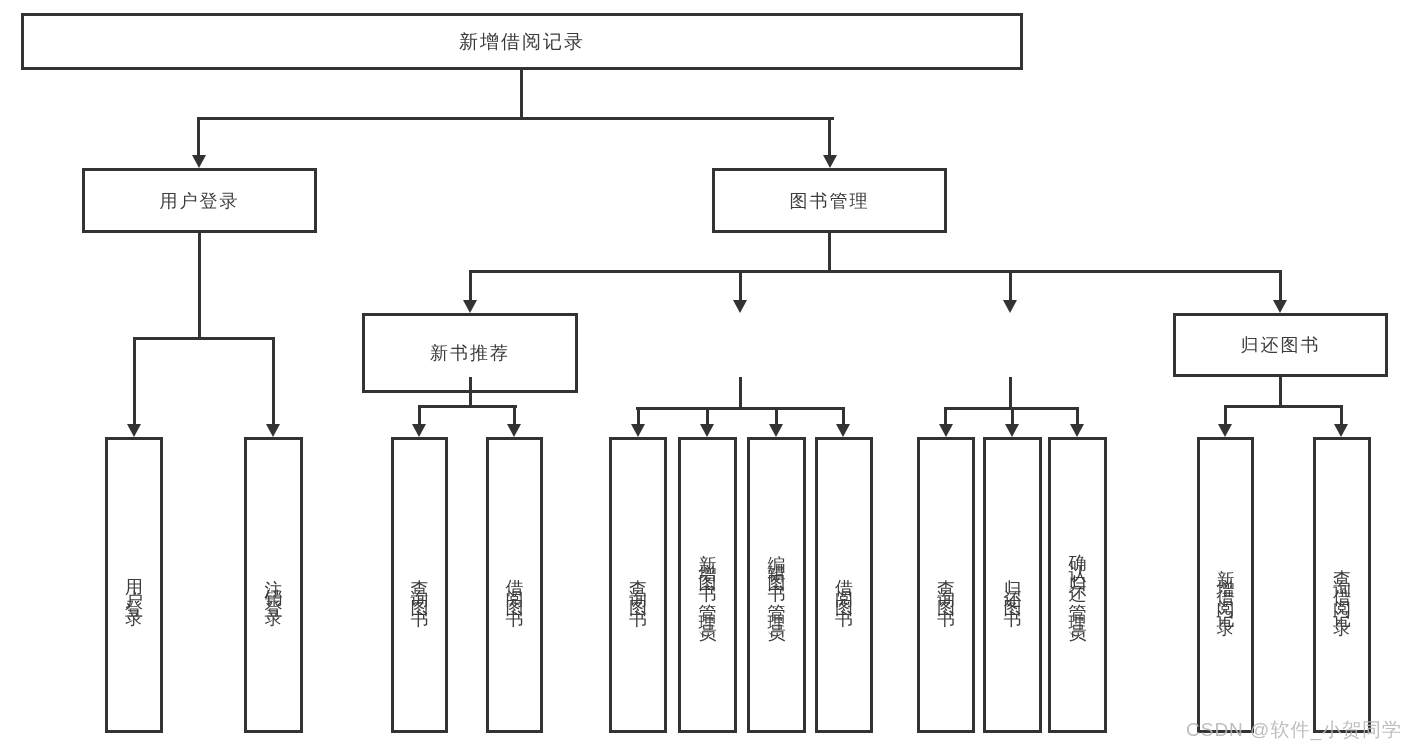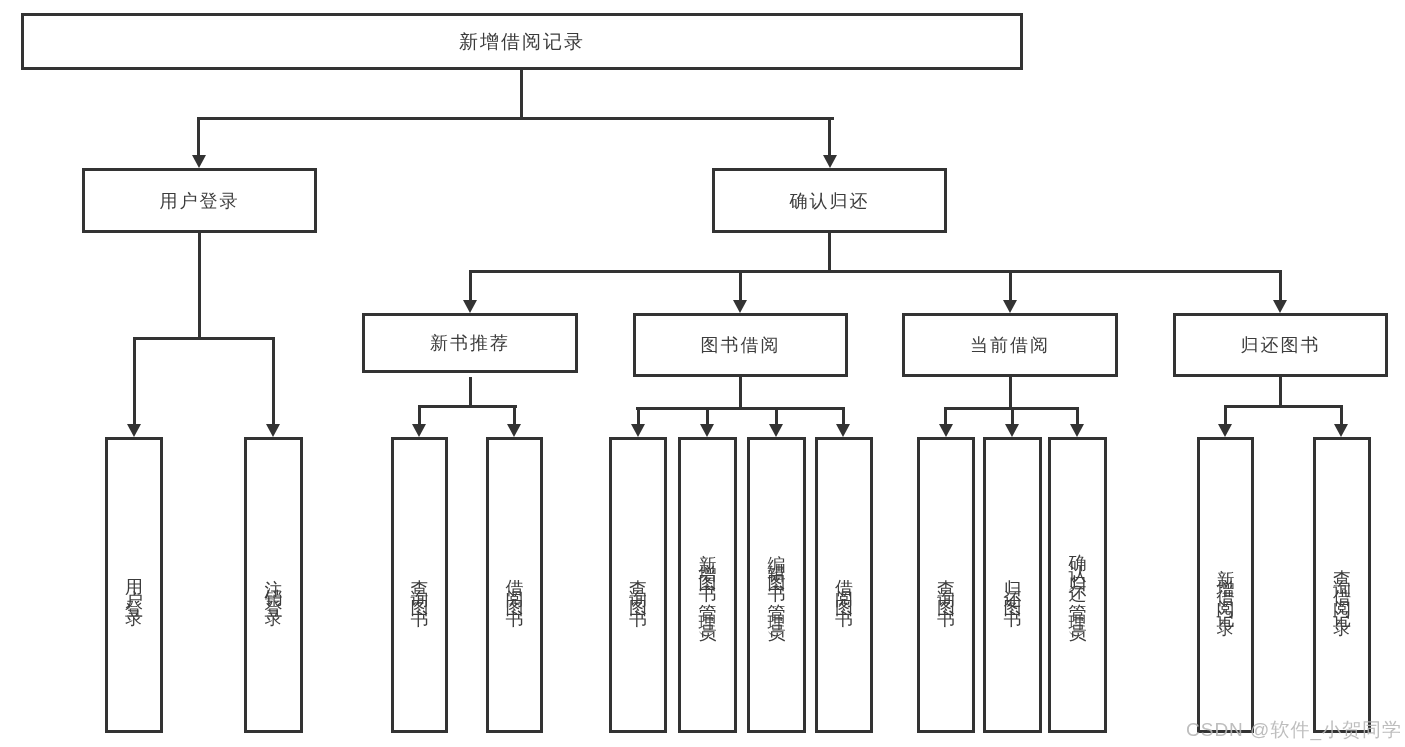--- a/index.html
+++ b/index.html
@@ -44,25 +44,23 @@
   }
 </style>
 </head>
 <body>
 
 <div id="stage">
 
   <div class="box root" style="left:21px;top:13px;width:1002px;height:57px;">新增借阅记录</div>
 
   <div class="box" style="left:82px;top:168px;width:235px;height:65px;">用户登录</div>
-  <div class="box" style="left:712px;top:168px;width:235px;height:65px;">确认归还</div>
+  <div class="box" style="left:712px;top:168px;width:235px;height:65px;">图书管理</div>
 
-  <div class="box" style="left:362px;top:313px;width:216px;height:60px;">新书推荐</div>
-  <div class="box" style="left:633px;top:313px;width:215px;height:64px;">图书借阅</div>
-  <div class="box" style="left:902px;top:313px;width:216px;height:64px;">当前借阅</div>
+  <div class="box" style="left:362px;top:313px;width:216px;height:80px;">新书推荐</div>
   <div class="box" style="left:1173px;top:313px;width:215px;height:64px;">归还图书</div>
 
   <div class="leaf" style="left:105px;width:58px;">
     <span>用户登录</span>
     </div>
   <div class="leaf" style="left:244px;width:59px;">
     <span>注销登录</span>
     </div>
 
   <div class="leaf" style="left:391px;width:57px;">

